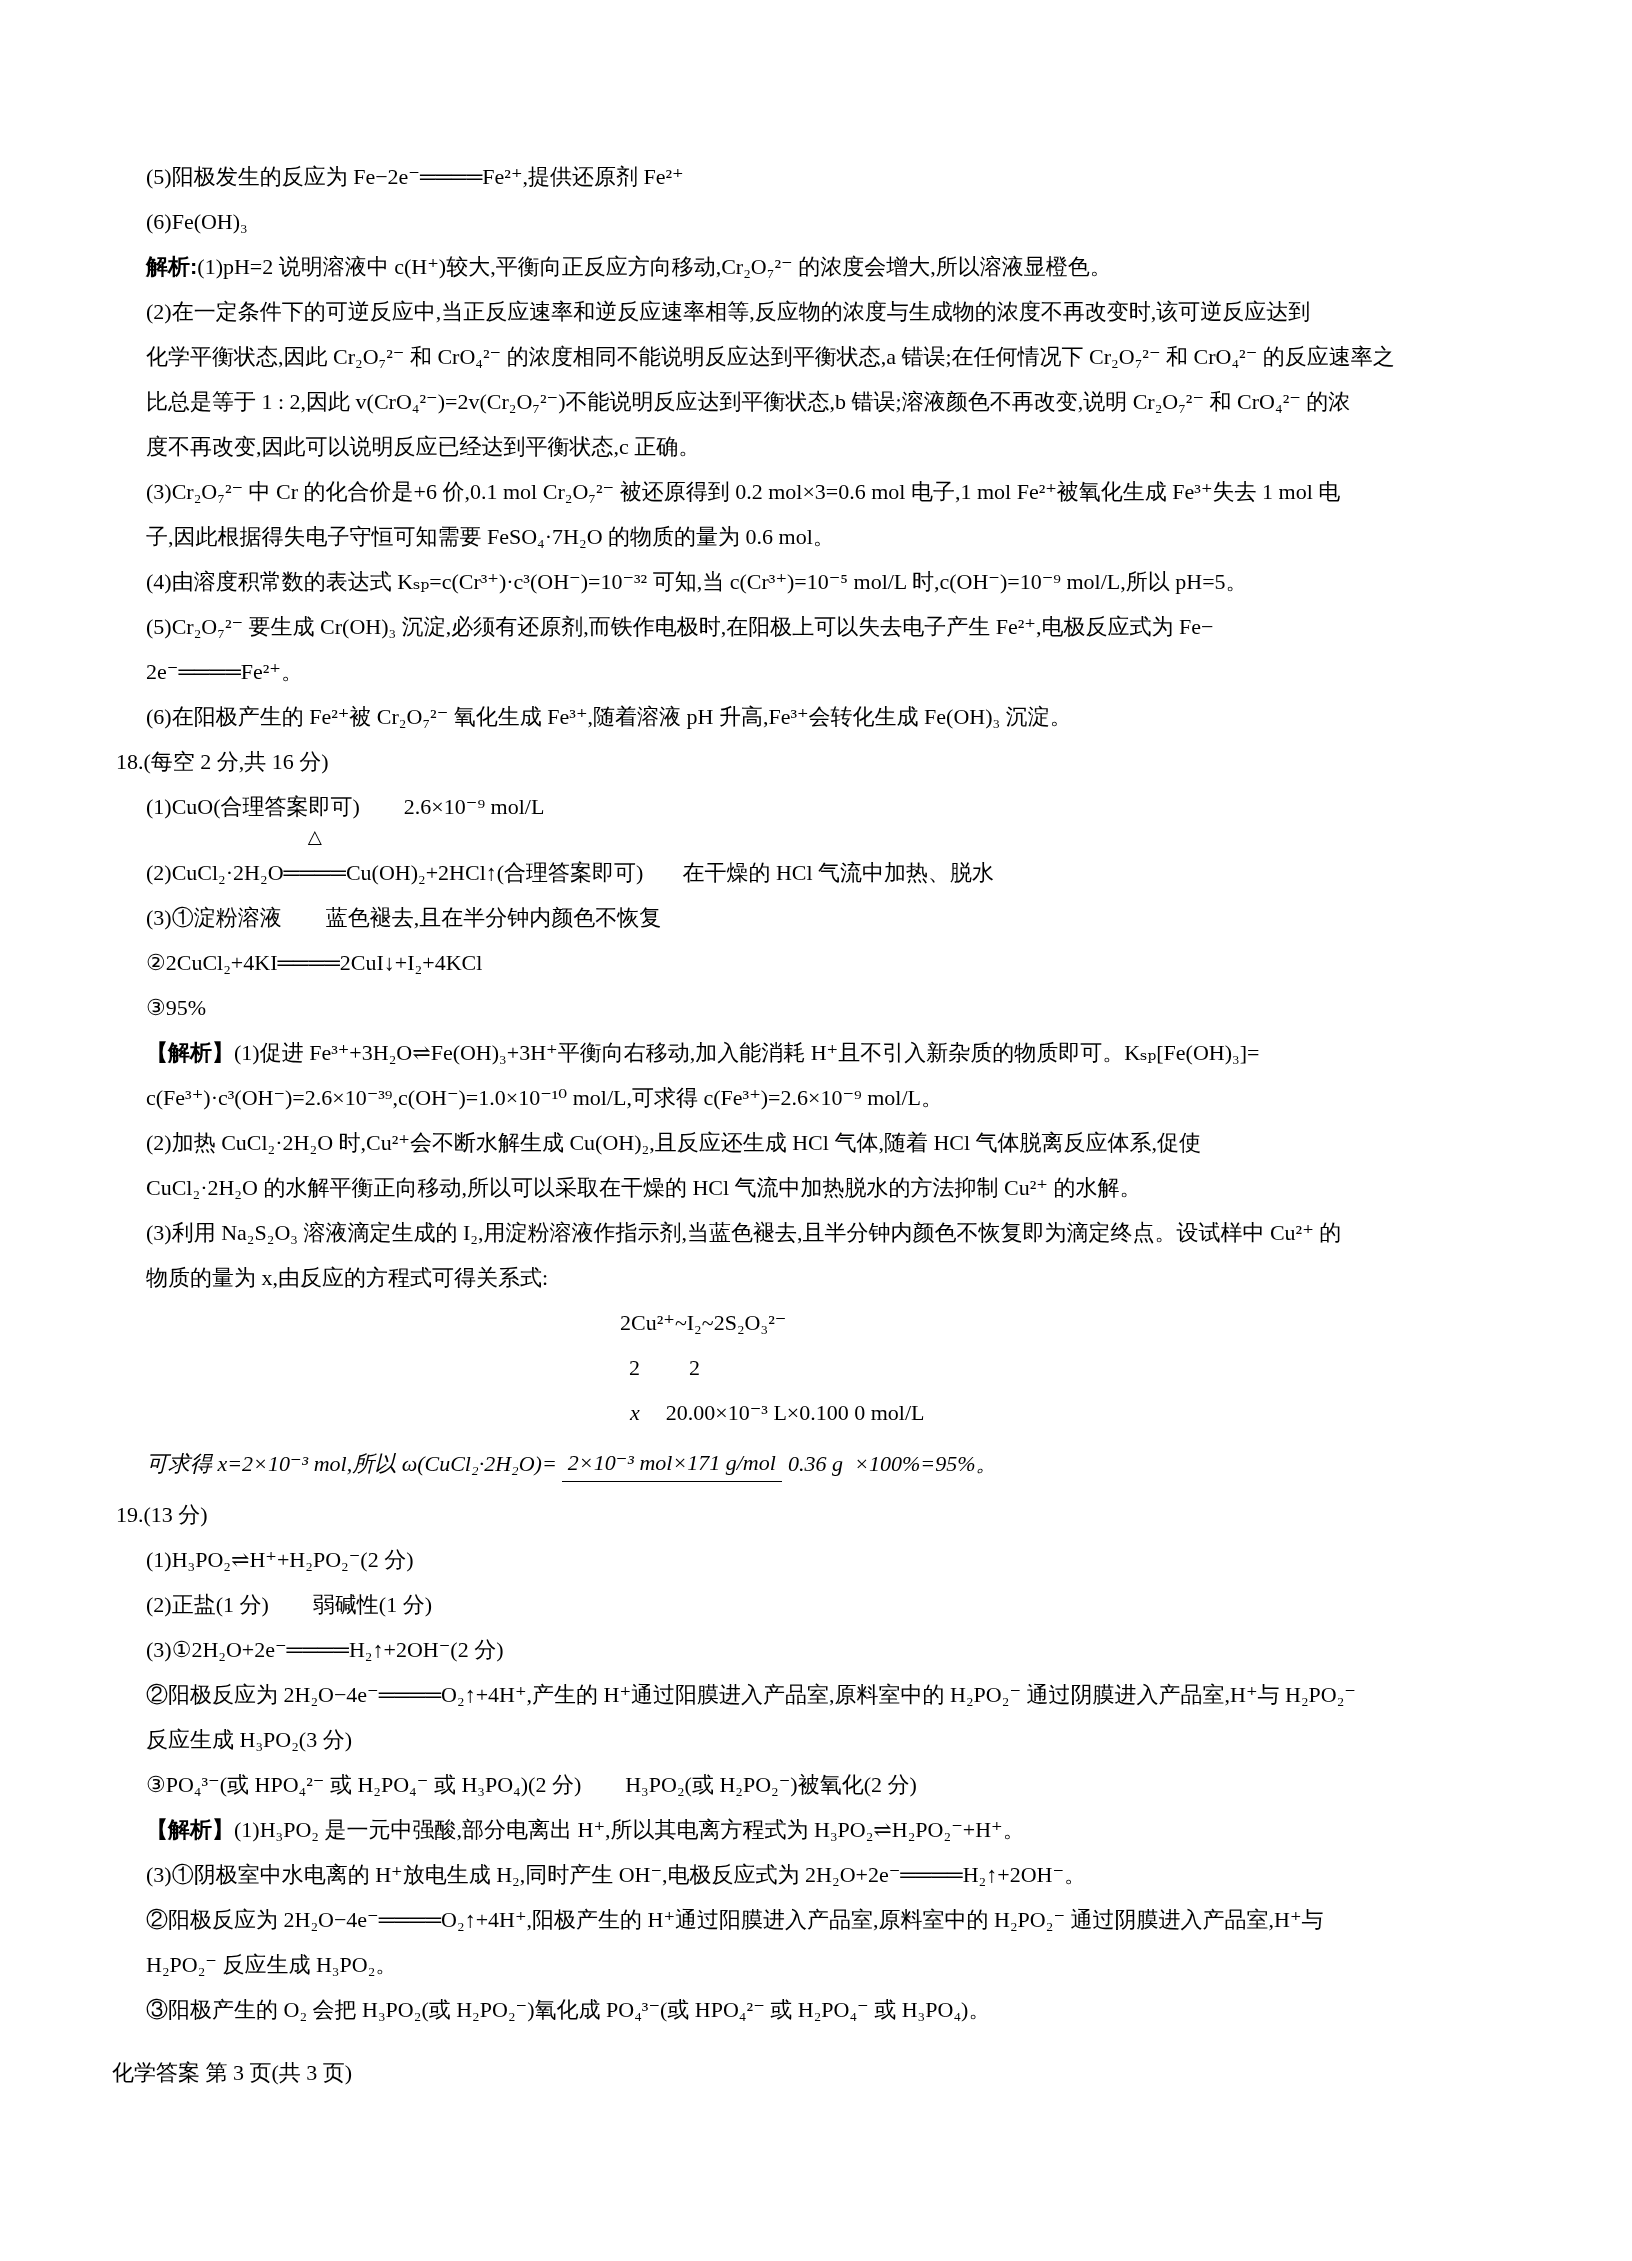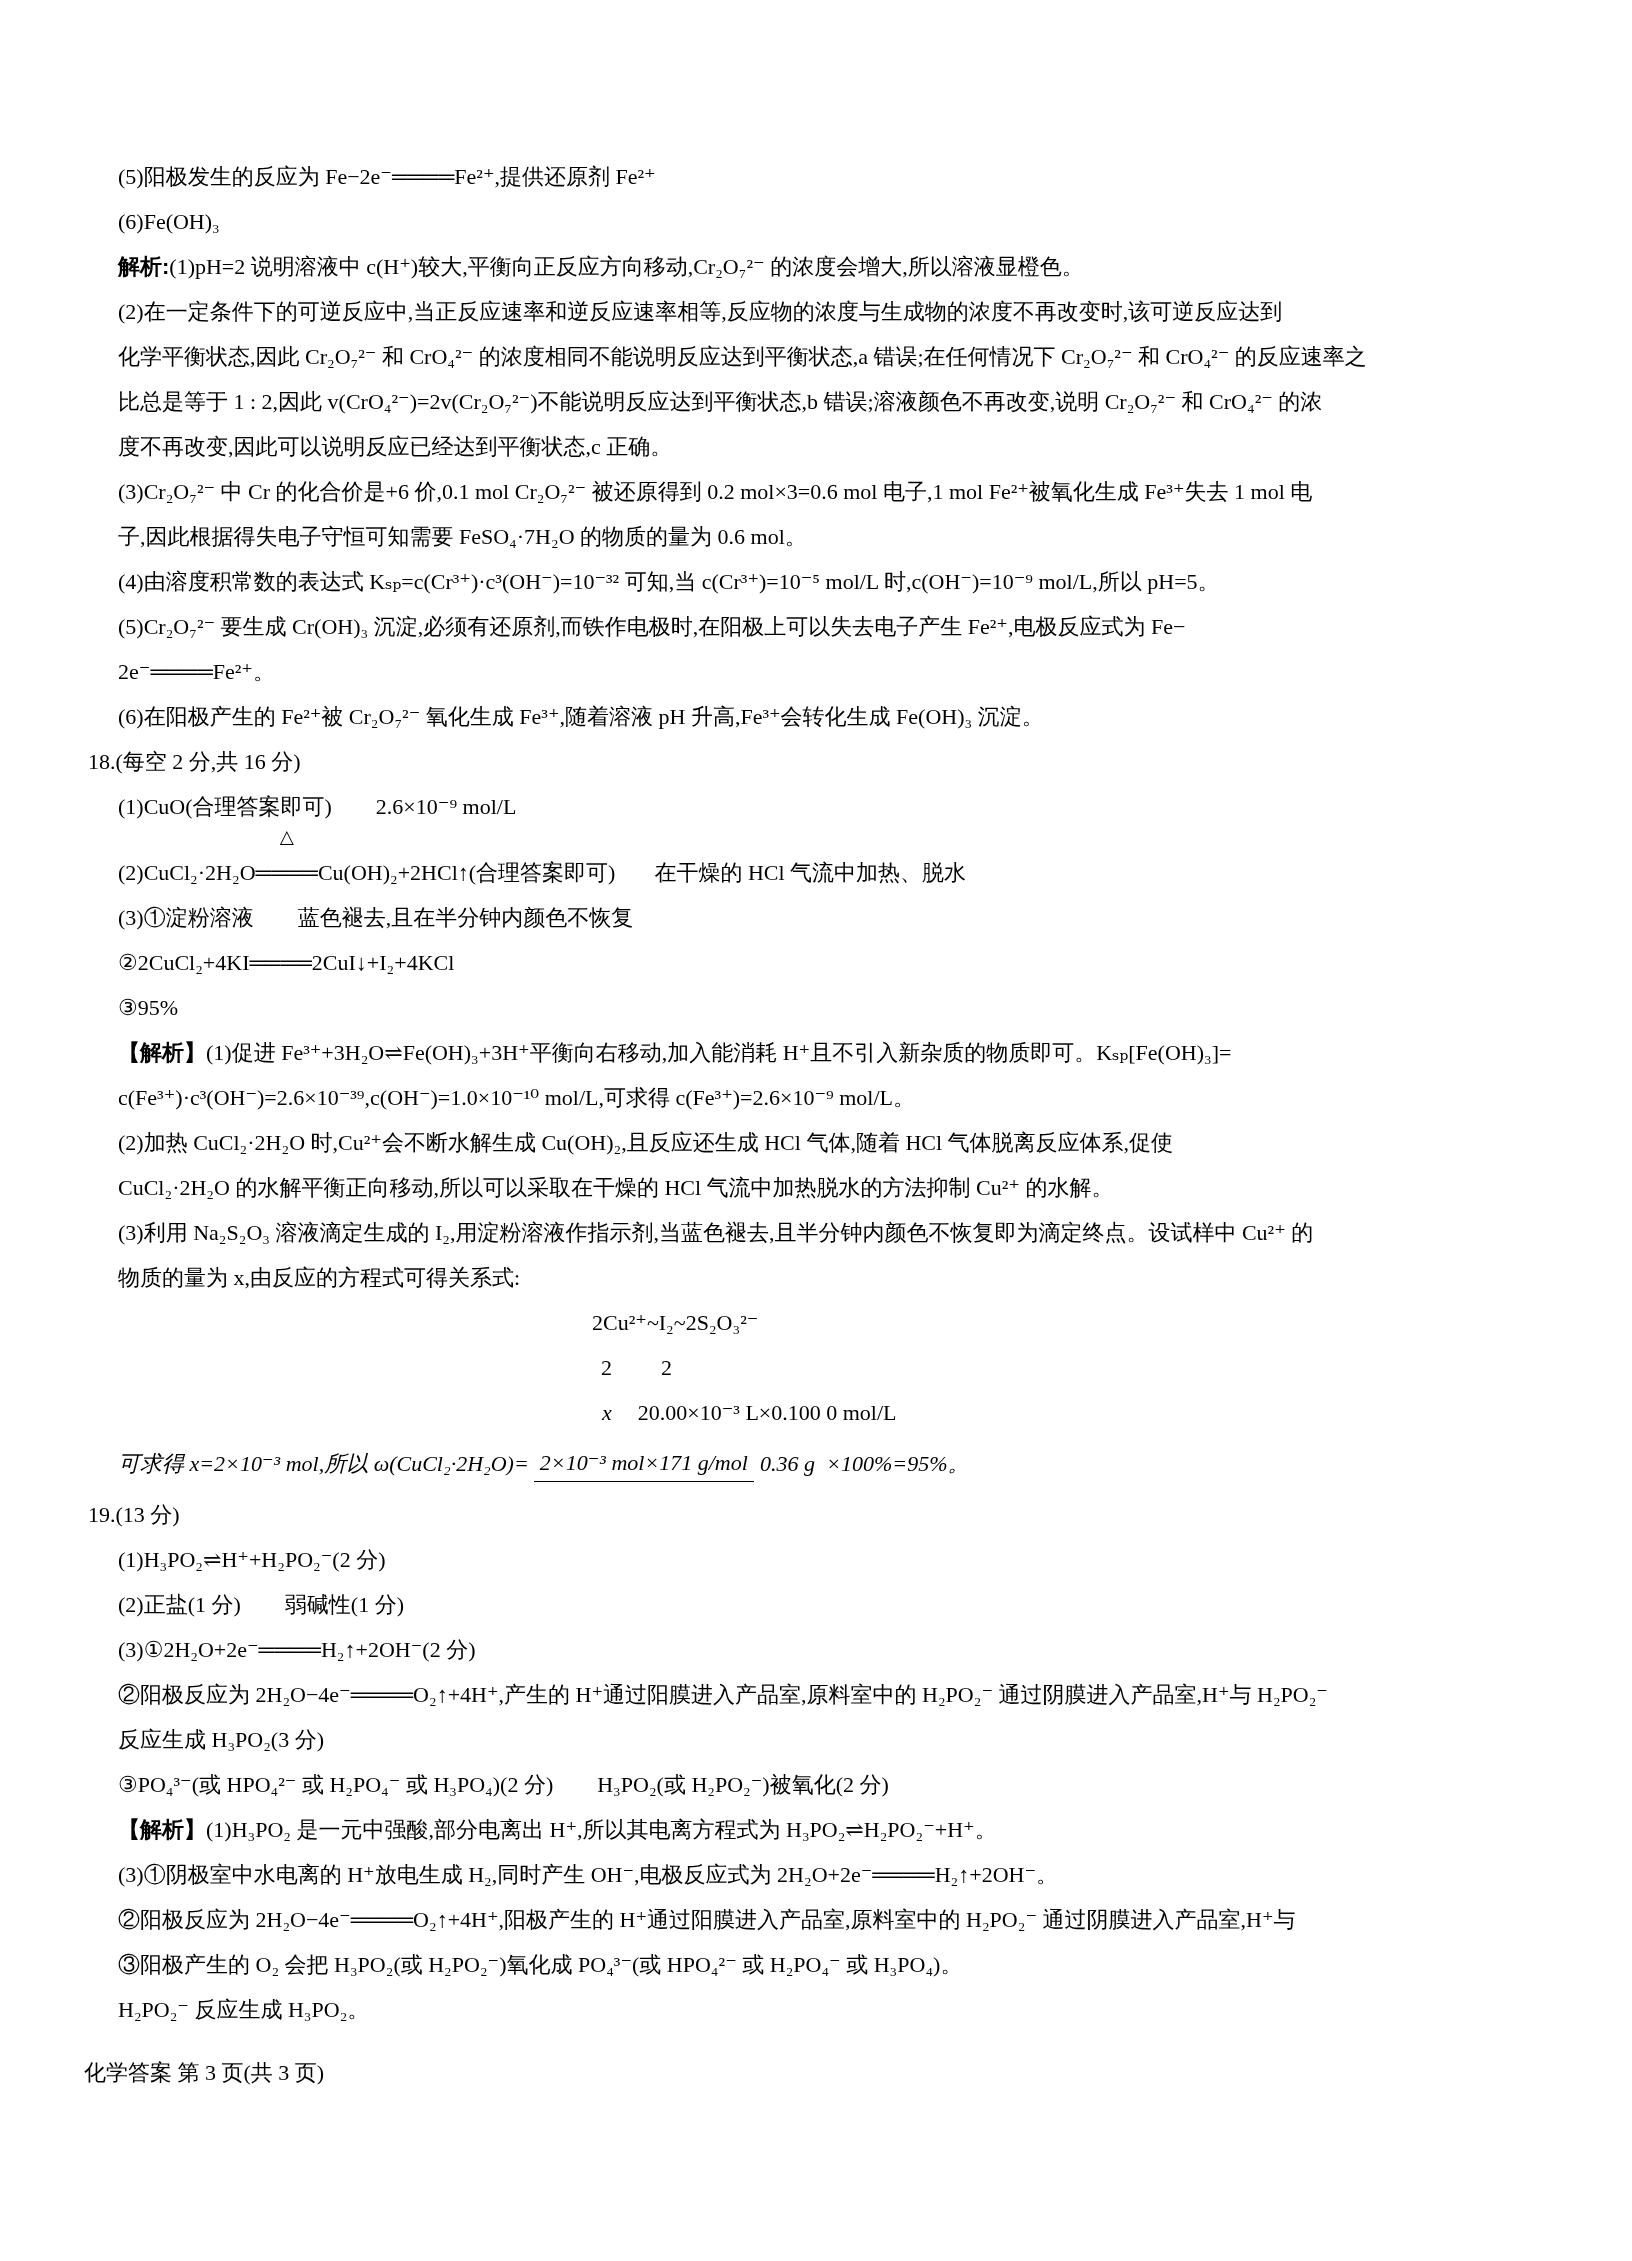--- a/index.html
+++ b/index.html
@@ -4,21 +4,21 @@
 <title>化学答案 第3页</title>
 <style>
   html,body{margin:0;padding:0;}
   body{
     width:1633px;height:2261px;background:#ffffff;color:#000;
     font-family:"Liberation Serif","DejaVu Serif",serif;
     font-size:22px;line-height:45px;
   }
   .page{
     position:relative;width:1633px;height:2261px;overflow:hidden;
-    box-sizing:border-box;padding:154px 141px 0 84px;
+    box-sizing:border-box;padding:154px 141px 0 112px;
   }
   .ln{margin-left:34px;white-space:nowrap;}
   .ln.hang{margin-left:4px;}
   .bp{font-weight:700;font-family:"Liberation Sans","DejaVu Sans",sans-serif;}
   
   .heatline{margin-left:34px;margin-top:4.9px;padding-top:16px;white-space:nowrap;}
   .heat{display:inline-block;position:relative;}
   .heat .tri{
     position:absolute;top:-22px;left:50%;transform:translateX(-50%);
     font-size:18.4px;line-height:18.4px;
@@ -97,20 +97,20 @@
       <div class="ln hang">19.(13 分)</div>
       <div class="ln">(1)H₃PO₂⇌H⁺+H₂PO₂⁻(2 分)</div>
       <div class="ln">(2)正盐(1 分)　　弱碱性(1 分)</div>
       <div class="ln">(3)①2H₂O+2e⁻════H₂↑+2OH⁻(2 分)</div>
       <div class="ln">②阳极反应为 2H₂O−4e⁻════O₂↑+4H⁺,产生的 H⁺通过阳膜进入产品室,原料室中的 H₂PO₂⁻ 通过阴膜进入产品室,H⁺与 H₂PO₂⁻</div>
       <div class="ln">反应生成 H₃PO₂(3 分)</div>
       <div class="ln">③PO₄³⁻(或 HPO₄²⁻ 或 H₂PO₄⁻ 或 H₃PO₄)(2 分)　　H₃PO₂(或 H₂PO₂⁻)被氧化(2 分)</div>
       <div class="ln"><span class="bp">【解析】</span>(1)H₃PO₂ 是一元中强酸,部分电离出 H⁺,所以其电离方程式为 H₃PO₂⇌H₂PO₂⁻+H⁺。</div>
       <div class="ln">(3)①阴极室中水电离的 H⁺放电生成 H₂,同时产生 OH⁻,电极反应式为 2H₂O+2e⁻════H₂↑+2OH⁻。</div>
       <div class="ln">②阳极反应为 2H₂O−4e⁻════O₂↑+4H⁺,阳极产生的 H⁺通过阳膜进入产品室,原料室中的 H₂PO₂⁻ 通过阴膜进入产品室,H⁺与</div>
+      <div class="ln">H₂PO₂⁻ 反应生成 H₃PO₂。</div>
       <div class="ln">③阳极产生的 O₂ 会把 H₃PO₂(或 H₂PO₂⁻)氧化成 PO₄³⁻(或 HPO₄²⁻ 或 H₂PO₄⁻ 或 H₃PO₄)。</div>
-      <div class="ln">H₂PO₂⁻ 反应生成 H₃PO₂。</div>
     </div>
 
   <div class="footer">化学答案 第 3 页(共 3 页)</div>
 
 </div>
 
 
 </body></html>

